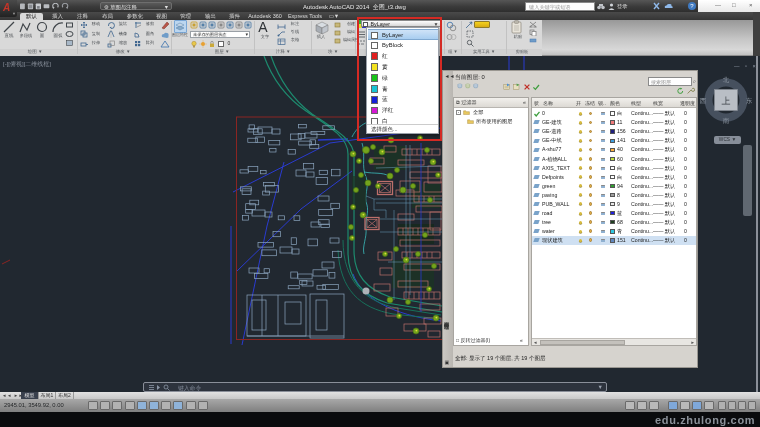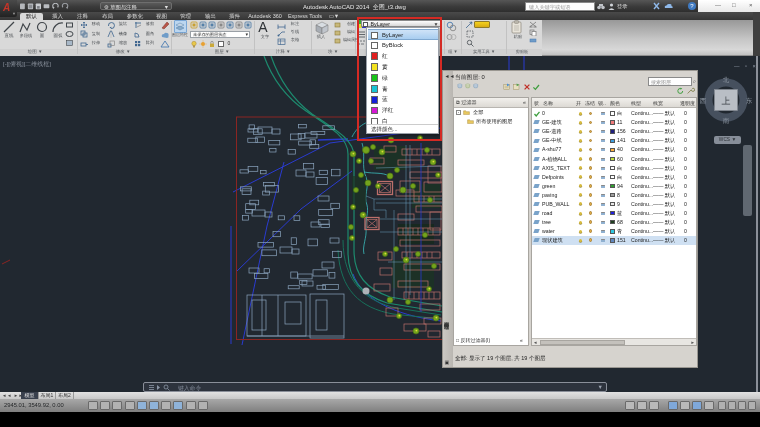--- a/index.html
+++ b/index.html
@@ -627,20 +627,23 @@
       <div style="position:absolute;left:668px;top:2px;width:10px;height:9px;background:#7fa8d9;border:1px solid #6a6a6a;border-radius:1px"></div>
       <div style="position:absolute;left:680px;top:2px;width:10px;height:9px;background:#b9b9b9;border:1px solid #6a6a6a;border-radius:1px"></div>
       <div style="position:absolute;left:692px;top:2px;width:10px;height:9px;background:#7fa8d9;border:1px solid #6a6a6a;border-radius:1px"></div>
       <div style="position:absolute;left:704px;top:2px;width:10px;height:9px;background:#b9b9b9;border:1px solid #6a6a6a;border-radius:1px"></div>
       <div style="position:absolute;left:718px;top:2px;width:8px;height:9px;background:#b0b0b0;border:1px solid #6a6a6a;border-radius:1px"></div>
       <div style="position:absolute;left:728px;top:2px;width:8px;height:9px;background:#b0b0b0;border:1px solid #6a6a6a;border-radius:1px"></div>
       <div style="position:absolute;left:738px;top:2px;width:8px;height:9px;background:#b0b0b0;border:1px solid #6a6a6a;border-radius:1px"></div>
       <div style="position:absolute;left:748px;top:2px;width:8px;height:9px;background:#b0b0b0;border:1px solid #6a6a6a;border-radius:1px"></div>
 </div>
 
+<div style="position:absolute;left:0;top:412px;width:760px;height:15px;background:#0a0b0d">
+  <span style="position:absolute;left:655px;top:1.5px;font-size:11px;font-weight:bold;color:#8a9098;letter-spacing:0.65px">edu.zhulong.com</span>
+</div>
 
 <div style="position:absolute;left:442px;top:70px;width:256px;height:298px;background:#d6d3ce;border:1px solid #9a9791">
 
   <div style="position:absolute;left:0;top:0;width:10px;height:296px;background:linear-gradient(90deg,#cbc8c3,#b9b6b1)">
     <div style="position:absolute;left:1.5px;top:2px;font-size:5px;color:#333">◄◄</div>
     <div style="position:absolute;left:1px;top:246px;font-size:5.2px;color:#333;writing-mode:vertical-rl;letter-spacing:0.5px">图层特性管理器</div>
     <div style="position:absolute;left:1.5px;bottom:2px;font-size:5px;color:#333">▣</div>
   </div>
 
   <div style="position:absolute;left:12px;top:2px;font-size:5.8px;color:#222">当前图层: 0</div>

